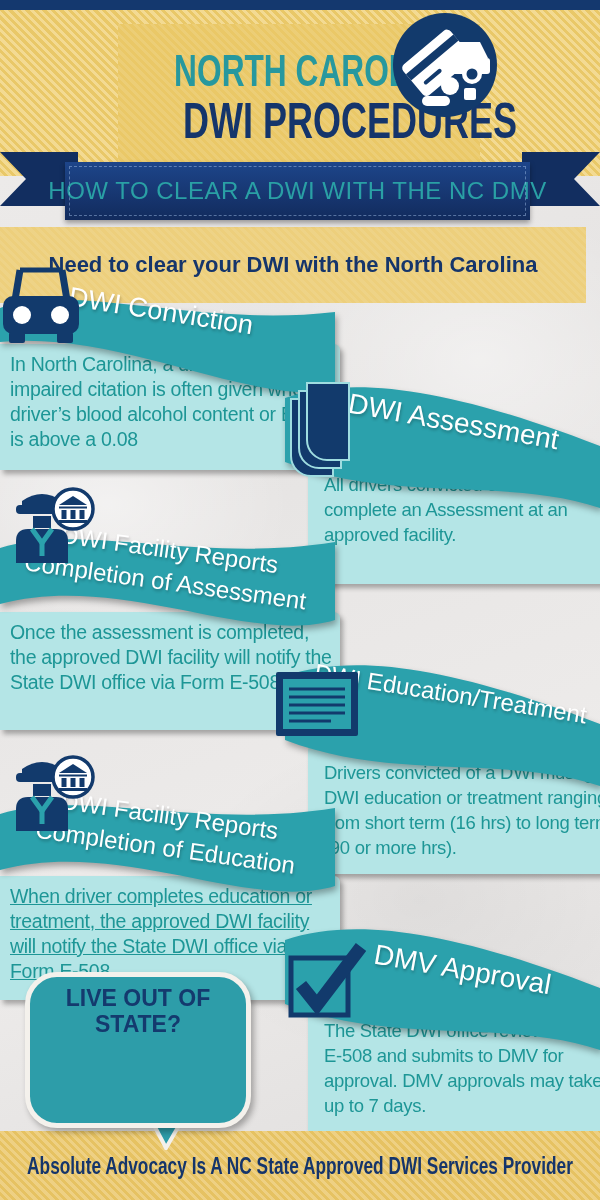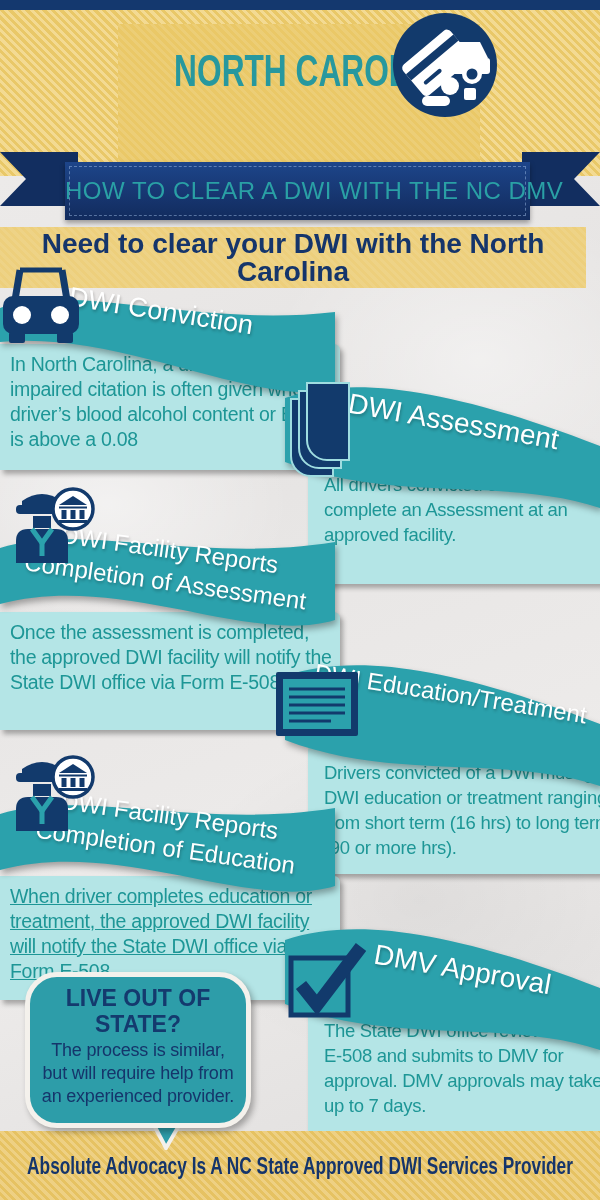--- a/index.html
+++ b/index.html
@@ -21,28 +21,28 @@
   .hd-line{left:118px;width:362px;text-align:center;white-space:nowrap;z-index:3;font-weight:bold;}
   .hd-sub{top:46px;font-size:44px;color:#27989e;}
   .hd-main{top:92px;font-size:50px;color:#15356b;}
   .hd-line span{display:inline-block;transform:scaleX(.72);transform-origin:center;}
   .badge{left:392px;top:12px;z-index:5;}
   
   .ribbon-wings{left:0;top:148px;z-index:3;}
   .ribbon-band{left:65px;top:162px;width:465px;height:58px;z-index:4;
     background:linear-gradient(180deg,#1d458a,#122b5d);
     box-shadow:0 3px 5px rgba(0,0,0,.35);
-    display:flex;align-items:center;}
+    display:flex;align-items:center;justify-content:center;}
   .ribbon-band:before{content:"";position:absolute;inset:4px;border:1px dashed rgba(170,200,240,.45);}
   .ribbon-text{color:#2aa0a5;font-size:24px;letter-spacing:.5px;white-space:nowrap;}
   
-  .intro{left:0;top:227px;width:586px;height:61px;background:#edcf7c;
+  .intro{left:0;top:227px;width:586px;height:76px;background:#edcf7c;
     background-image:repeating-linear-gradient(45deg,rgba(255,255,255,.08) 0 3px,rgba(0,0,0,0) 3px 6px);
     z-index:2;display:flex;flex-direction:row;align-items:center;justify-content:center;
-    color:#15356b;font-weight:bold;font-size:28px;line-height:28px;text-align:center;}
+    color:#15356b;font-weight:bold;font-size:22px;line-height:28px;text-align:center;}
   
   .box{background:#b4e5e6;color:#1d9696;font-size:19.5px;line-height:25px;letter-spacing:-.3px;
     box-shadow:3px 4px 5px rgba(0,0,0,.3);z-index:3;}
   .box.left{border-radius:0 6px 6px 0;padding:8px 8px 0 10px;}
   .box.right{border-radius:6px;padding:16px 8px 0 16px;font-size:18.5px;}
   
   .banner{z-index:5;}
   .banner svg{display:block;filter:drop-shadow(2px 4px 3px rgba(0,0,0,.32));}
   .banner path{fill:#2ba1ac;}
   .banner-text{position:absolute;color:#fff;white-space:nowrap;
@@ -68,20 +68,21 @@
 </style>
 </head>
 <body>
 
 <div id="info">
 
   <div class="abs gold-bg"></div>
   <div class="abs gold-inner"></div>
   <div class="abs top-strip"></div>
   <div class="abs hd-line hd-sub"><span>NORTH CAROLINA</span></div>
+  <div class="abs hd-line hd-main"><span>DWI PROCEDURES</span></div>
 
   <svg class="abs badge" width="106" height="106" viewBox="0 0 106 106">
     <circle cx="53" cy="53" r="52" fill="#123a6c"></circle>
     <g>
       <polygon points="62,30 88,30 96,46 58,46" fill="#ffffff"></polygon>
       <rect x="56" y="46" width="42" height="16" rx="3" fill="#ffffff"></rect>
       <circle cx="80" cy="62" r="10" fill="#ffffff"></circle>
       <circle cx="80" cy="62" r="5.5" fill="#123a6c"></circle>
       <rect x="72" y="76" width="12" height="12" rx="2" fill="#ffffff"></rect>
     </g>
@@ -224,21 +225,20 @@
       </svg>
     <div class="banner-text" style="left:88px;top:44px;font-size:28px;transform:rotate(10deg);">DMV Approval</div>
   </div>
   <svg class="abs icon" style="left:288px;top:934px;" width="78" height="86" viewBox="0 0 78 86">
     <rect x="3" y="24" width="57" height="57" fill="#2ba1ac" stroke="#123a6c" stroke-width="5"></rect>
     <path d="M13 51 L29 71 L73 13" stroke="#123a6c" stroke-width="13" fill="none"></path>
   </svg>
 
   <div class="abs bubble">
     <h3>LIVE OUT OF STATE?</h3>
-    <p>The process is similar, but will require help from an experienced provider.</p>
   </div>
   <svg class="abs bubble-tail" width="56" height="42" viewBox="0 0 56 42">
     <path d="M8 2 L28 40 L50 2 Z" fill="#2d9da9" stroke="#f4f1ec" stroke-width="4"></path>
     <rect x="6" y="0" width="46" height="6" fill="#2d9da9"></rect>
   </svg>
 
   <div class="abs footer">
     <div class="footer-line1"><span>Absolute Advocacy Is A NC State Approved DWI Services Provider</span></div>
   </div>
 

